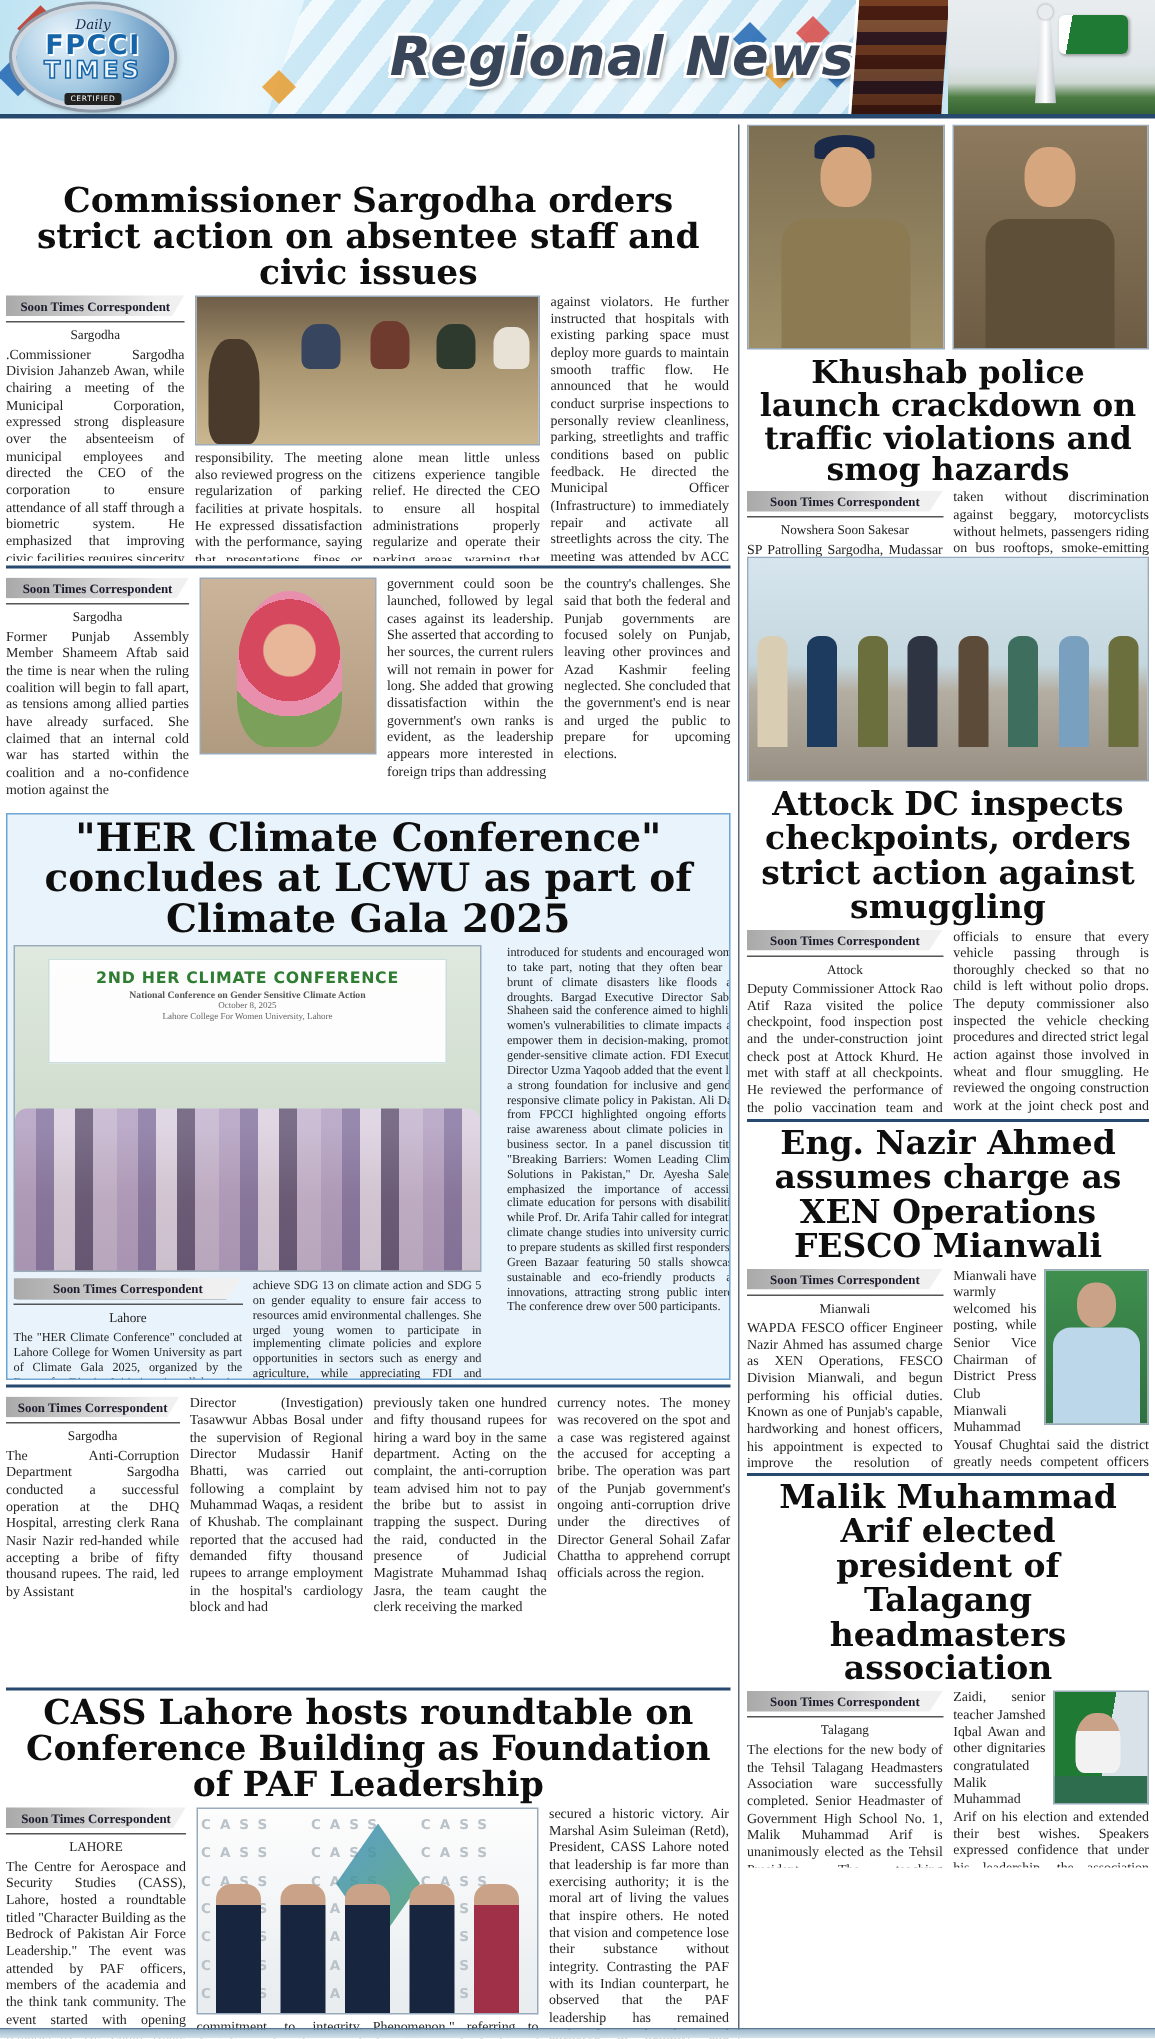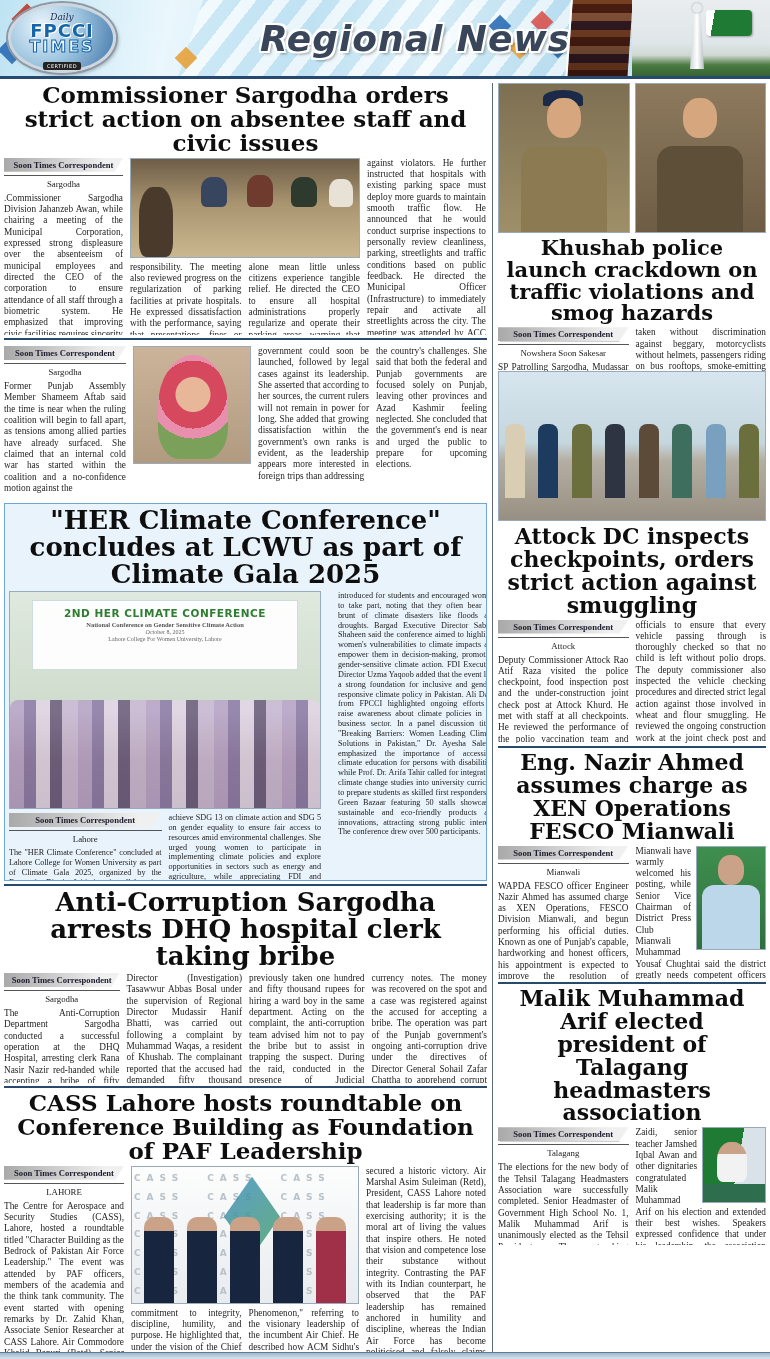--- a/index.html
+++ b/index.html
@@ -56,21 +56,21 @@
   .subrow > * { flex:1; }
   .dateline { margin-bottom:4px; }
   .dl-box { background:linear-gradient(90deg,#a9a9a9,#f0f0f0 85%); clip-path:polygon(0 0,100% 0,93% 100%,0 100%);
     font-size:8.6px; font-weight:bold; color:#1c1c2e; text-align:center; padding:2px 2px; box-shadow:2px 2px 0 #444; }
   .dl-loc { text-align:center; font-size:8.8px; color:#222; padding-top:3px; border-top:1.5px solid #555; margin-top:3px; }
 
   .article { overflow:hidden; }
   .photo { position:relative; overflow:hidden; border:1px solid #9ab; }
 
   
-  .a1 { height:252px; }
+  .a1 { height:252px;margin-top:39px; }
   .a1 .c-side { width:119px; flex:0 0 auto; }
   .a1 .c-mid { width:230px; flex:0 0 auto; }
   .photo-meeting { height:100px; background:linear-gradient(#7b6a54 0%,#a8946f 40%,#c7b28c 75%,#9c8althlete 100%); }
   .photo-meeting { background:linear-gradient(#6e5d48 0%,#a8946f 45%,#cbb78f 100%); }
   .fig { position:absolute; border-radius:40% 40% 20% 20%; }
 
   
   .a2 { height:160px; }
   .a2 .c1 { width:122px; flex:0 0 auto; }
   .a2 .cphoto { width:118px; flex:0 0 auto; }
@@ -246,21 +246,20 @@
               <p class="bt bt-sm">achieve SDG 13 on climate action and SDG 5 on gender equality to ensure fair access to resources amid environmental challenges. She urged young women to participate in implementing climate policies and explore opportunities in sectors such as energy and agriculture, while appreciating FDI and Bargad for their efforts toward women's empowerment and inclusion. Senator Bushra Anjum Butt said climate education and first responder courses are being</p>
             </div>
           </div>
           <p class="bt bt-sm cl-right">introduced for students and encouraged women to take part, noting that they often bear the brunt of climate disasters like floods and droughts. Bargad Executive Director Sabiha Shaheen said the conference aimed to highlight women's vulnerabilities to climate impacts and empower them in decision-making, promoting gender-sensitive climate action. FDI Executive Director Uzma Yaqoob added that the event laid a strong foundation for inclusive and gender-responsive climate policy in Pakistan. Ali Dada from FPCCI highlighted ongoing efforts to raise awareness about climate policies in the business sector. In a panel discussion titled "Breaking Barriers: Women Leading Climate Solutions in Pakistan," Dr. Ayesha Saleem emphasized the importance of accessible climate education for persons with disabilities, while Prof. Dr. Arifa Tahir called for integrating climate change studies into university curricula to prepare students as skilled first responders. A Green Bazaar featuring 50 stalls showcased sustainable and eco-friendly products and innovations, attracting strong public interest. The conference drew over 500 participants.</p>
         </div>
       </section>
 
       <div class="h-rule"></div>
 
       <section class="article a4">
-        <h1 class="hl hl-26">Anti-Corruption Sargodha arrests DHQ hospital clerk taking bribe</h1>
         <div class="body-row">
           <div>
             <div class="dateline">
               <div class="dl-box">Soon Times Correspondent</div>
               <div class="dl-loc">Sargodha</div>
             </div>
             <p class="bt">The Anti-Corruption Department Sargodha conducted a successful operation at the DHQ Hospital, arresting clerk Rana Nasir Nazir red-handed while accepting a bribe of fifty thousand rupees. The raid, led by Assistant</p>
           </div>
           <p class="bt">Director (Investigation) Tasawwur Abbas Bosal under the supervision of Regional Director Mudassir Hanif Bhatti, was carried out following a complaint by Muhammad Waqas, a resident of Khushab. The complainant reported that the accused had demanded fifty thousand rupees to arrange employment in the hospital's cardiology block and had</p>
           <p class="bt">previously taken one hundred and fifty thousand rupees for hiring a ward boy in the same department. Acting on the complaint, the anti-corruption team advised him not to pay the bribe but to assist in trapping the suspect. During the raid, conducted in the presence of Judicial Magistrate Muhammad Ishaq Jasra, the team caught the clerk receiving the marked</p>

